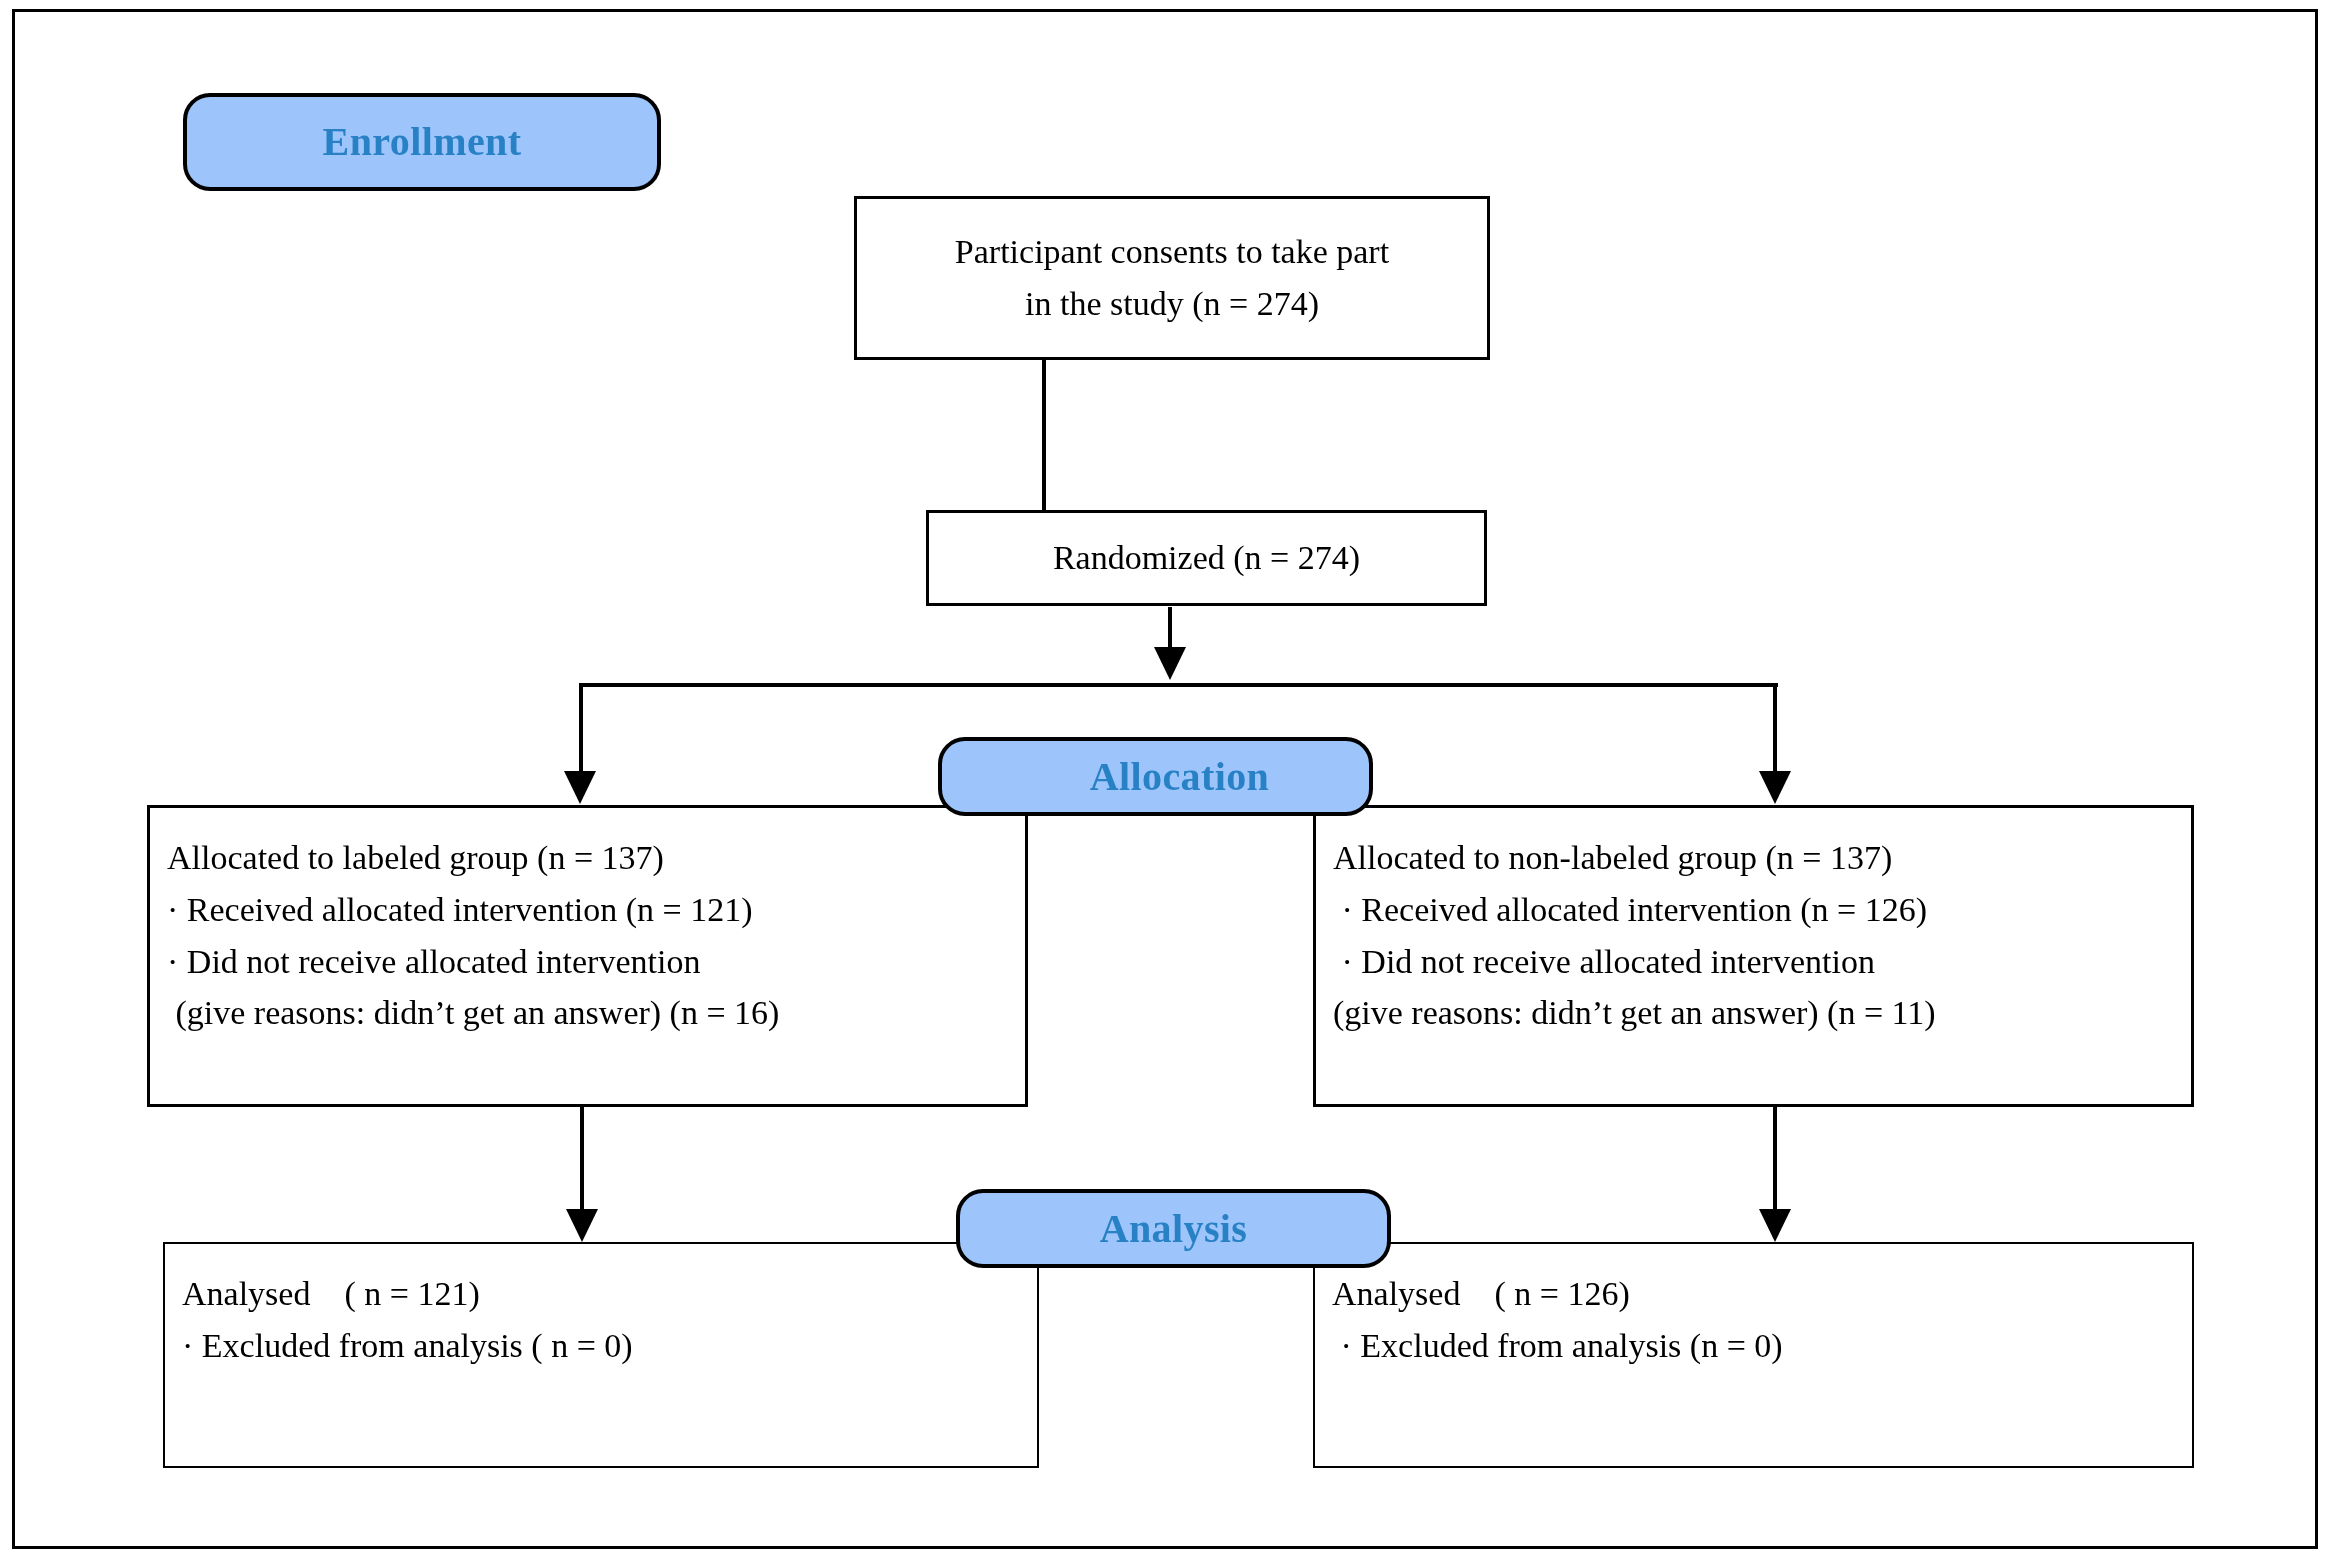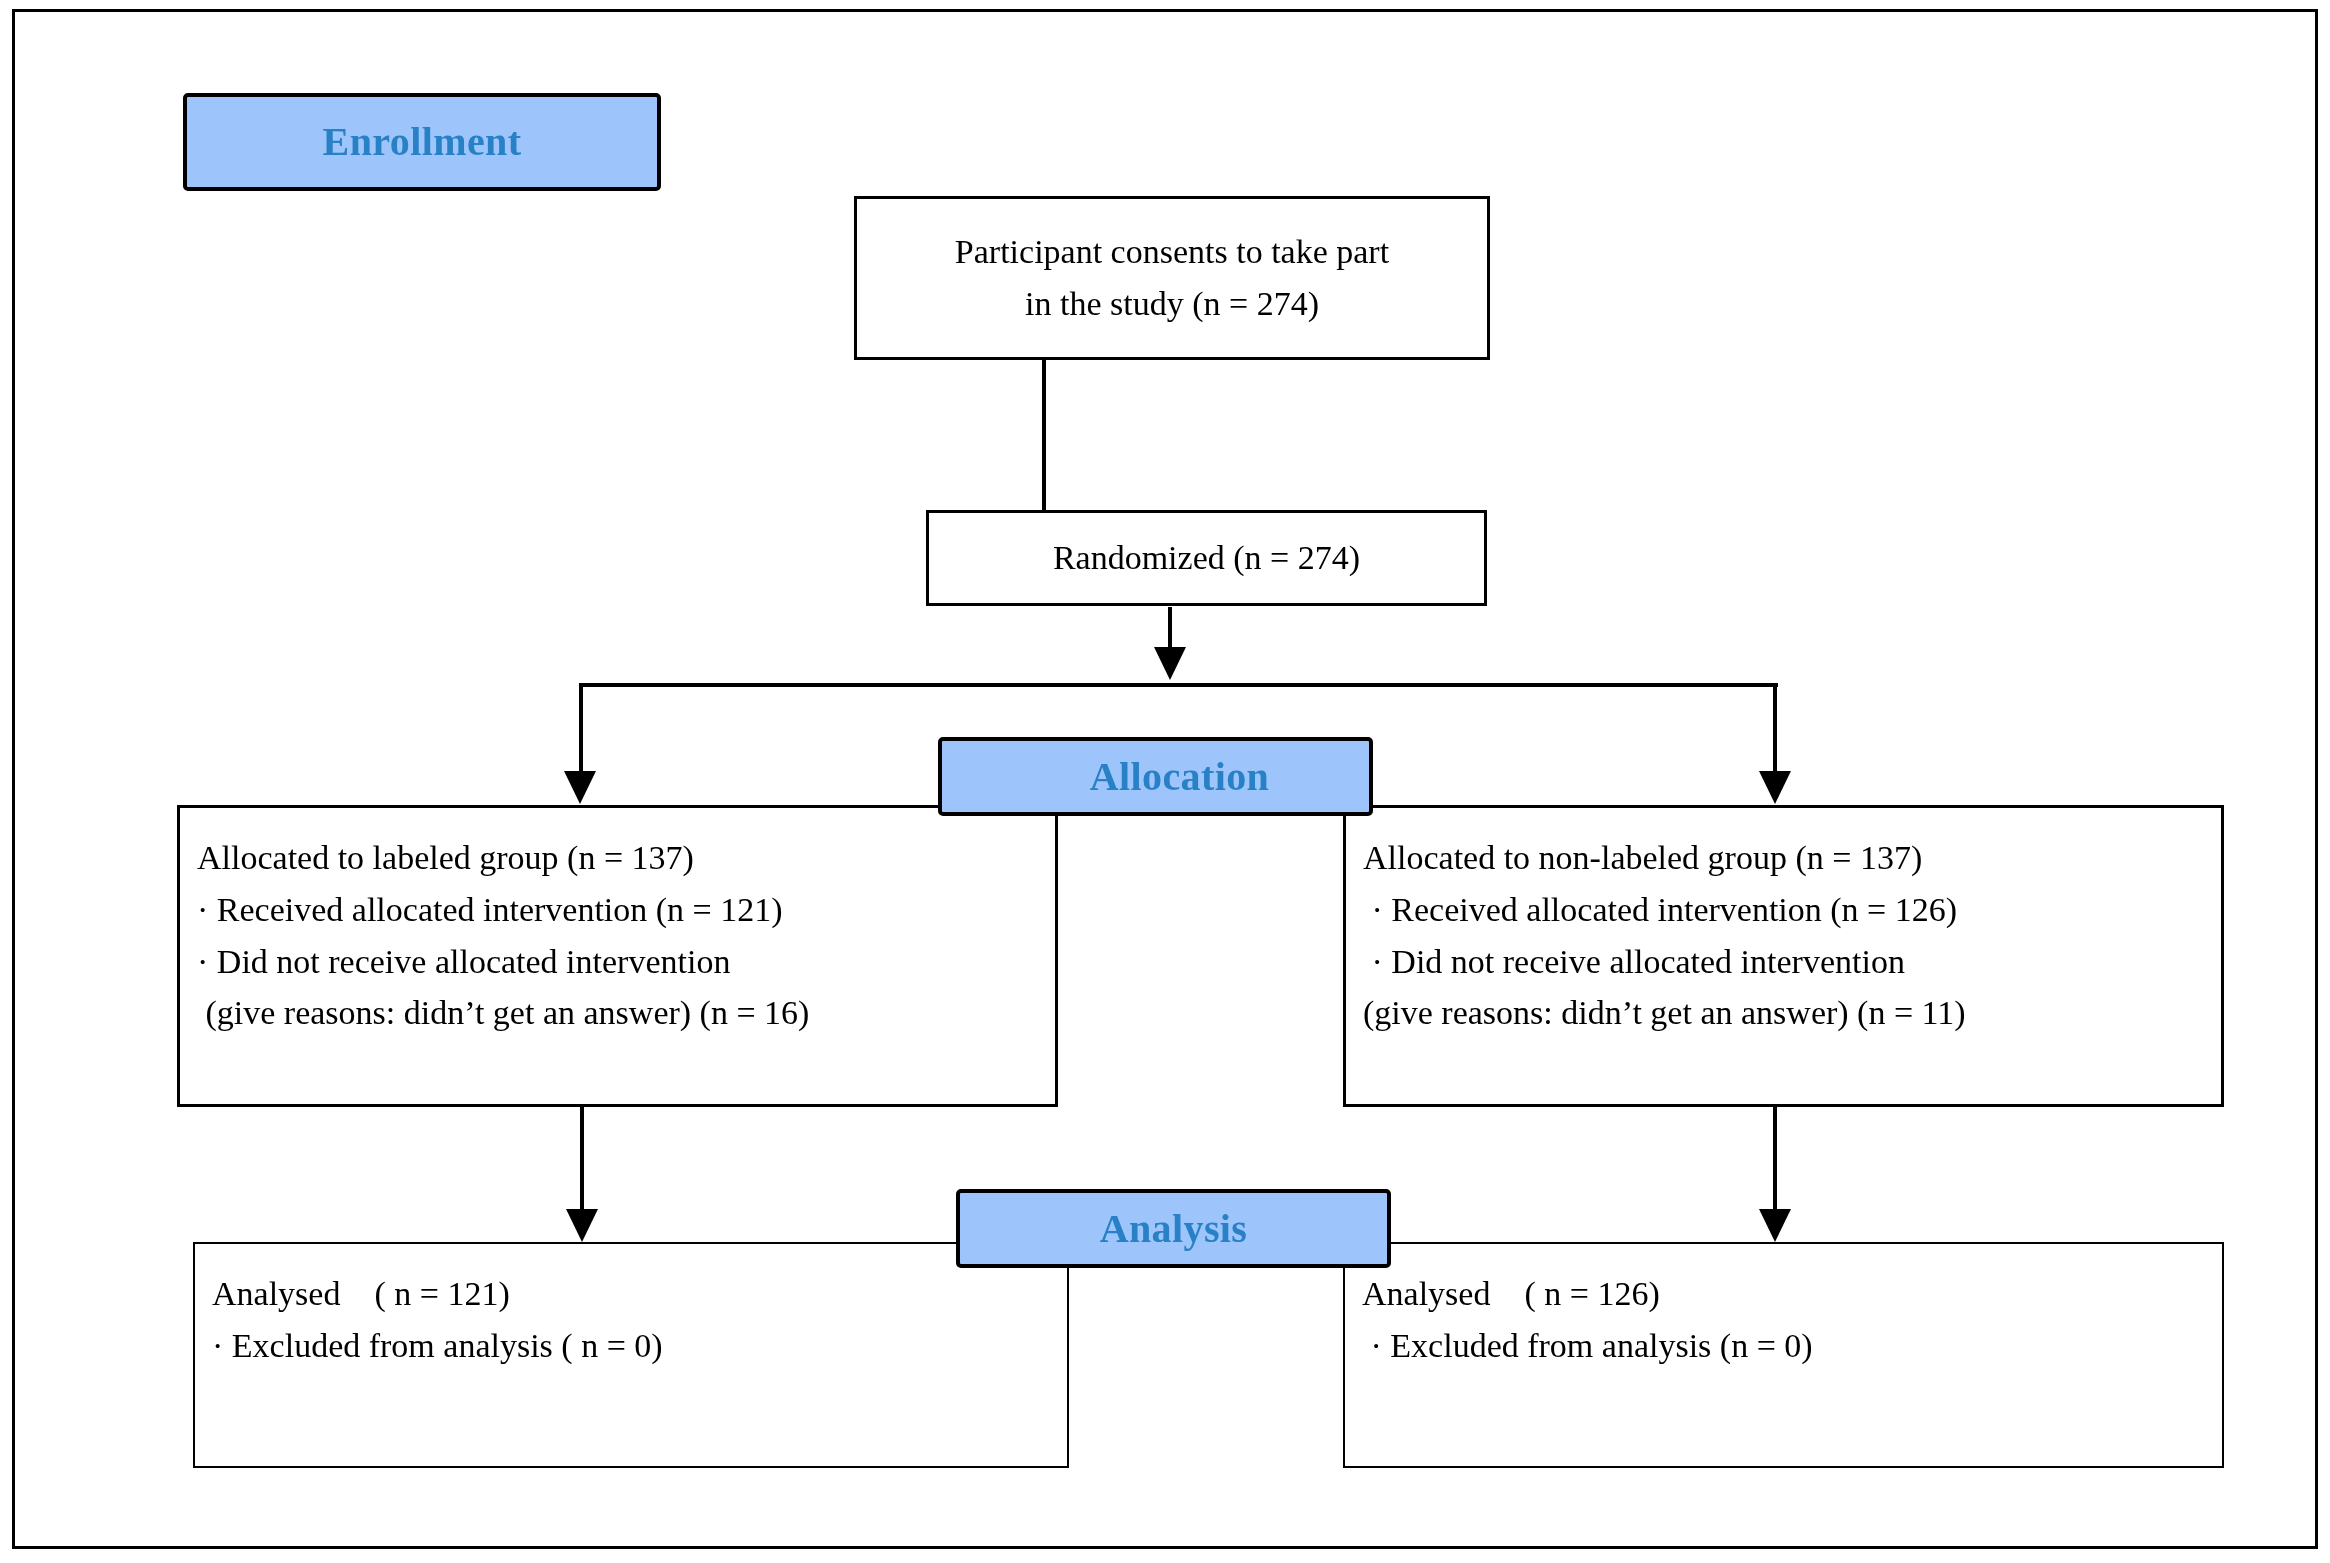--- a/index.html
+++ b/index.html
@@ -48,30 +48,29 @@
   .centered-box {
     display: flex;
     flex-direction: column;
     align-items: center;
     justify-content: center;
     text-align: center;
   }
 
   .left-box {
     padding: 24.4px 0 0 17px;
-    margin-left: 30px;
   }
 
   
   .stage-badge {
     position: absolute;
     box-sizing: border-box;
     background: #9DC5FC;
     border: 4.3px solid #000000;
-    border-radius: 5px;
+    border-radius: 27px;
     display: flex;
     align-items: center;
     justify-content: center;
     z-index: 5;
   }
   .stage-label {
     color: #2881C4;
     font-weight: bold;
     font-size: 40px;
     letter-spacing: 0.4px;

